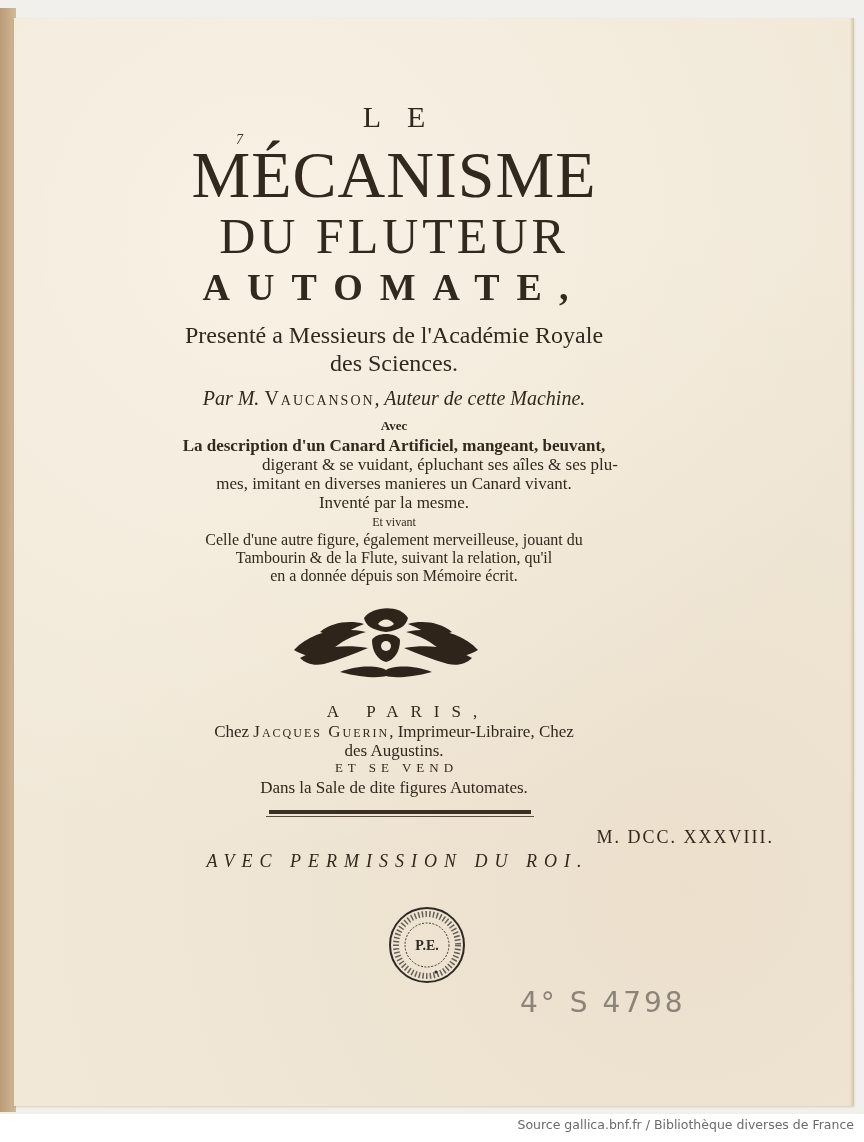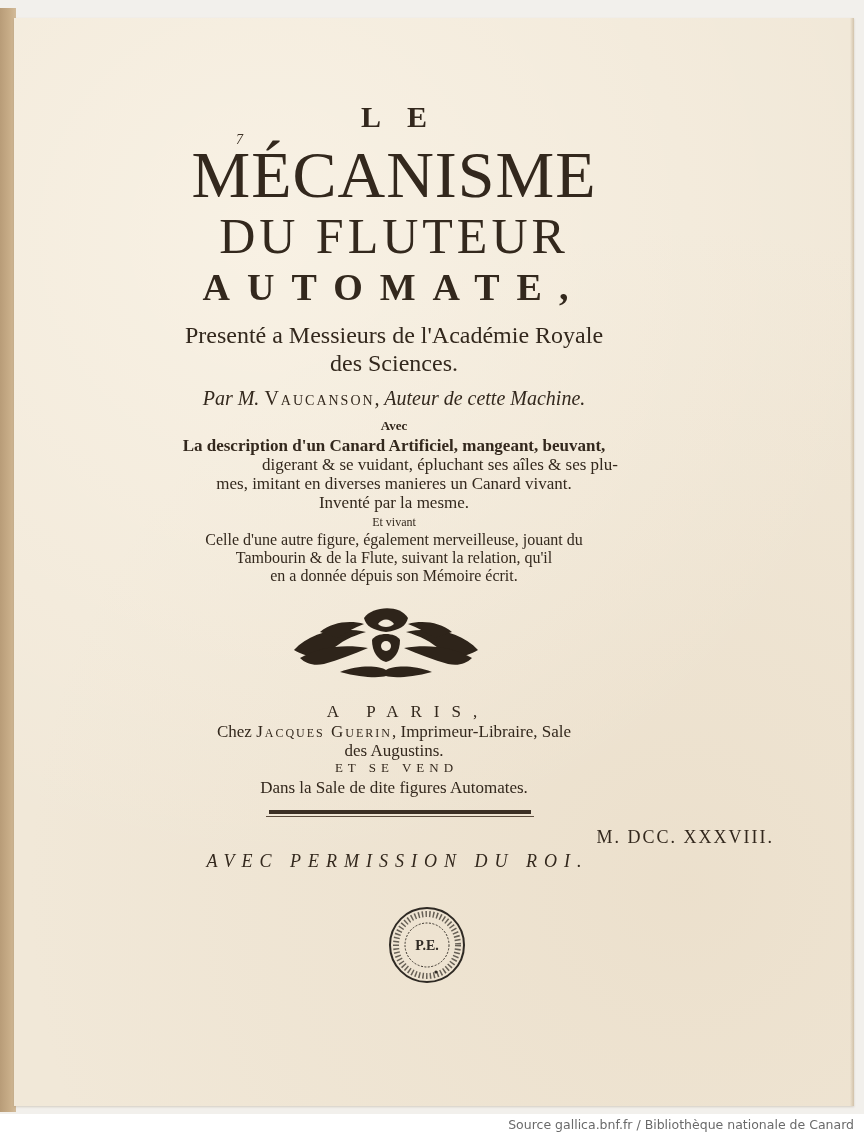--- a/index.html
+++ b/index.html
@@ -56,21 +56,21 @@
       text-align: center;
       white-space: nowrap;
       color: #33281d;
     }
     .l-le {
       top: 82px;
       font-size: 30px;
       letter-spacing: 26px;
       padding-left: 26px;
       box-sizing: border-box;
-      font-weight: bold;
+      font-weight: normal;
     }
     .l-mecanisme {
       top: 122px;
       font-size: 66px;
       letter-spacing: 1px;
       line-height: 70px;
     }
     .l-du-fluteur {
       top: 190px;
       font-size: 50px;
@@ -221,21 +221,21 @@
     <g fill="#f1e8d8">
       <path d="M98 22 C102 16, 110 16, 114 22 C110 26, 102 26, 98 22 Z"></path>
       <circle cx="106" cy="44" r="5"></circle>
     </g>
   </svg>
 
   <div class="content">
     <div class="line l-aparis">A PARIS,</div>
     <div class="line l-chez">
       <span>Chez</span>
-      <span class="sc">Jacques Guerin</span><span>, Imprimeur-Libraire, Sale</span>
+      <span class="sc">Jacques Guerin</span><span>, Imprimeur-Libraire, Chez</span>
     </div>
     <div class="line l-des-aug">des Augustins.</div>
     <div class="line l-etsevend">ET SE VEND</div>
     <div class="line l-dans">Dans la Sale de dite figures Automates.</div>
   </div>
 
   <div class="rule-thick"></div>
   <div class="rule-thin"></div>
 
   <div class="content">
@@ -244,16 +244,17 @@
   </div>
 
   <svg class="stamp" viewBox="0 0 78 78">
     <circle cx="39" cy="39" r="37" fill="none" stroke="#2f2a24" stroke-width="2"></circle>
     <circle cx="39" cy="39" r="22" fill="none" stroke="#3a342c" stroke-width="1" stroke-dasharray="2 1.5"></circle>
     <circle cx="39" cy="39" r="31" fill="none" stroke="#3a342c" stroke-width="6" stroke-dasharray="1.5 2.2" opacity="0.75"></circle>
     <circle cx="48" cy="66" r="1.6" fill="#2f2a24"></circle>
     <text x="39" y="44" text-anchor="middle" font-family="Liberation Serif, serif" font-size="14" fill="#2f2a24" font-weight="bold">P.E.</text>
   </svg>
 
+  <div class="shelfmark">4° S 4798</div>
 </div>
 
 <div class="footer-band"></div>
-<div class="footer-text">Source gallica.bnf.fr / Bibliothèque nationale de Canard</div>
+<div class="footer-text">Source gallica.bnf.fr / Bibliothèque diverses de France</div>
 
 </body></html>

